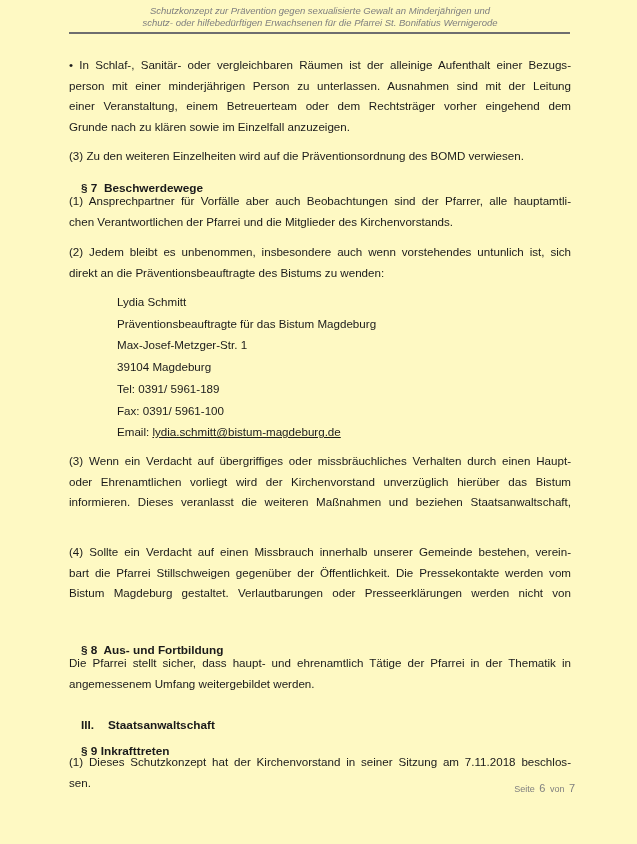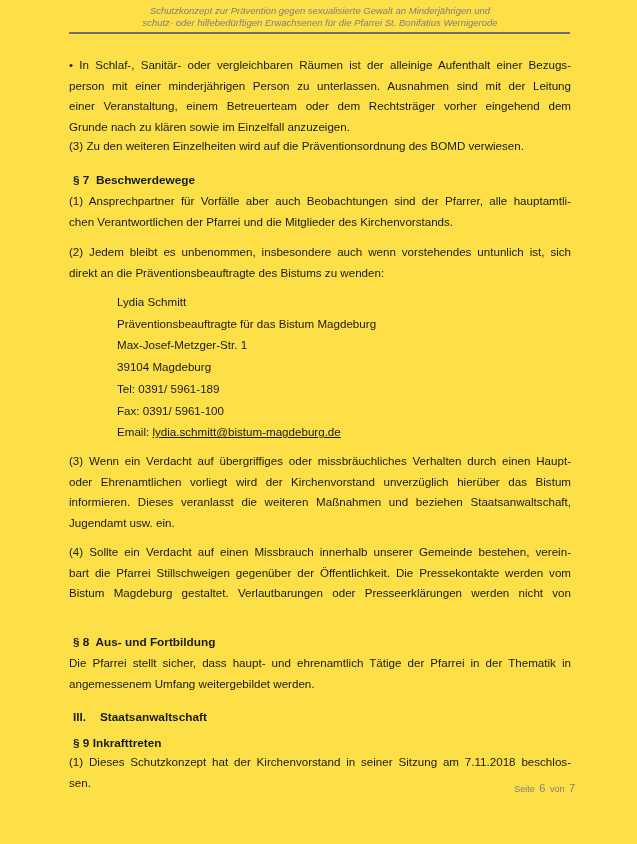--- a/index.html
+++ b/index.html
@@ -1,20 +1,20 @@
 <!DOCTYPE html>
 <html lang="de"><head>
 <meta charset="utf-8">
 <style>
   html, body { margin: 0; padding: 0; background: #ffffff; }
   .page {
     position: relative;
     width: 637px;
     height: 844px;
-    background: #fde047;
+    background: #fef9c3;
     font-family: "Liberation Sans", sans-serif;
     color: #1a1a1a;
     overflow: hidden;
   }
   
   .doc-header {
     position: absolute;
     top: 5px; left: 69px; width: 502px;
     text-align: center;
     font-style: italic;
@@ -27,34 +27,34 @@
     top: 32px; left: 69px; width: 501px;
     height: 1.7px;
     background: #6e6e6e;
   }
   
   .block { position: absolute; left: 69px; width: 502px; }
   .body  { font-size: 11.6px; line-height: 20.5px; }
   .line  { text-align: justify; text-align-last: justify; text-justify: inter-word; overflow: hidden; white-space: nowrap0; }
   .line.last { text-align: left; text-align-last: left; }
   .heading {
-    margin: 4px;
+    margin: 12px;
     font-size: 11.8px;
     font-weight: bold;
     line-height: 20.5px;
     white-space: pre-wrap;
     color: #1a1a1a;
   }
   .contact { line-height: 21.7px; }
   .cline { text-align: left; }
   .email { color: inherit; text-decoration: underline; cursor: pointer; }
   .roman { display: inline-block; width: 27px; }
   
   .pos-p1      { top: 55px; }
-  .pos-p2      { top: 136px; }
+  .pos-p2      { top: 146px; }
   .pos-h7      { top: 166px; }
   .pos-p3      { top: 191px; }
   .pos-p4      { top: 242px; }
   .pos-contact { top: 291px; margin-left: 48px; }
   .pos-p5      { top: 451px; }
   .pos-p6      { top: 542px; }
   .pos-h8      { top: 628px; }
   .pos-p7      { top: 653px; }
   .pos-hiii    { top: 703px; }
   .pos-h9      { top: 729px; }
@@ -111,21 +111,20 @@
     <div class="cline">39104 Magdeburg</div>
     <div class="cline">Tel: 0391/ 5961-189</div>
     <div class="cline">Fax: 0391/ 5961-100</div>
     <div class="cline"><span>Email: </span><a class="email">lydia.schmitt@bistum-magdeburg.de</a></div>
   </div>
 
   <div class="block body pos-p5">
     <div class="line">(3) Wenn ein Verdacht auf übergriffiges oder missbräuchliches Verhalten durch einen Haupt-</div>
     <div class="line">oder Ehrenamtlichen vorliegt wird der Kirchenvorstand unverzüglich hierüber das Bistum</div>
     <div class="line">informieren. Dieses veranlasst die weiteren Maßnahmen und beziehen Staatsanwaltschaft,</div>
-    <div class="line last">Jugendamt usw. ein.</div>
   </div>
 
   <div class="block body pos-p6">
     <div class="line">(4) Sollte ein Verdacht auf einen Missbrauch innerhalb unserer Gemeinde bestehen, verein-</div>
     <div class="line">bart die Pfarrei Stillschweigen gegenüber der Öffentlichkeit. Die Pressekontakte werden vom</div>
     <div class="line">Bistum Magdeburg gestaltet. Verlautbarungen oder Presseerklärungen werden nicht von</div>
   </div>
 
   <h2 class="block heading pos-h8">§ 8  Aus- und Fortbildung</h2>
 

